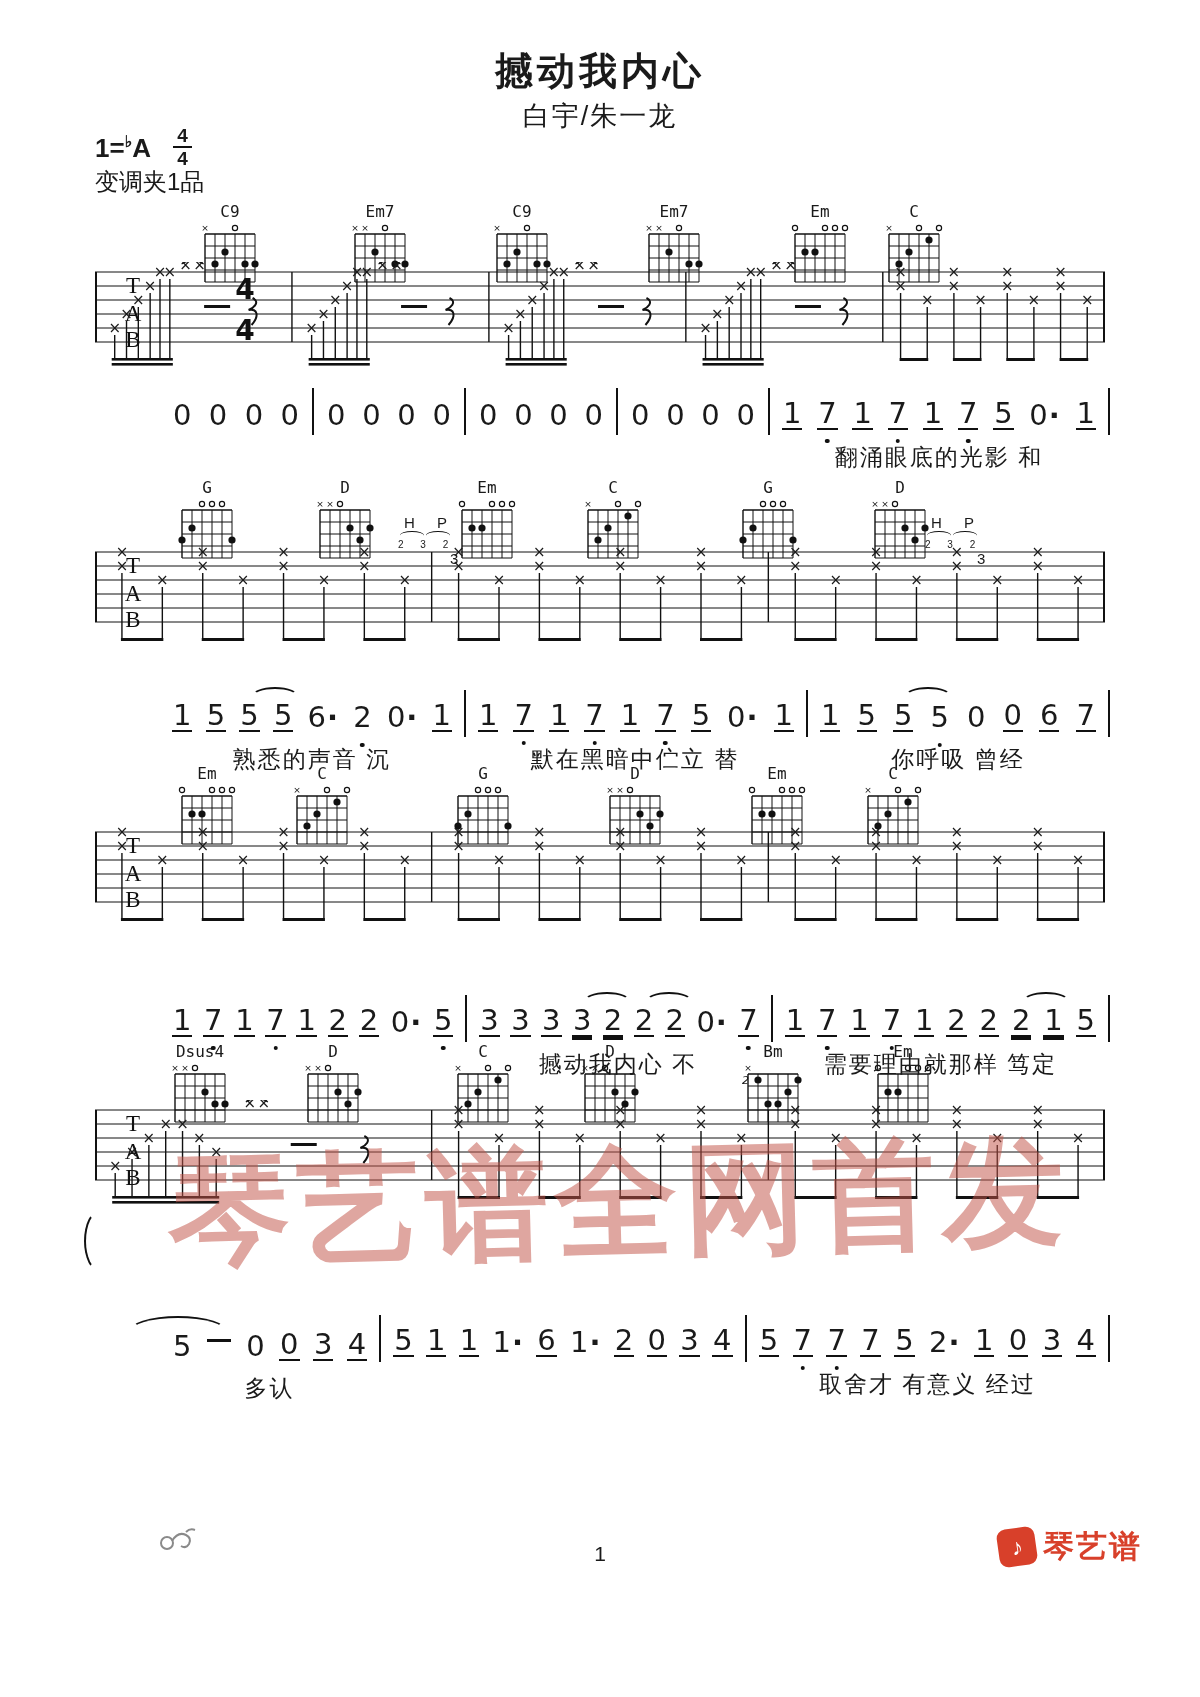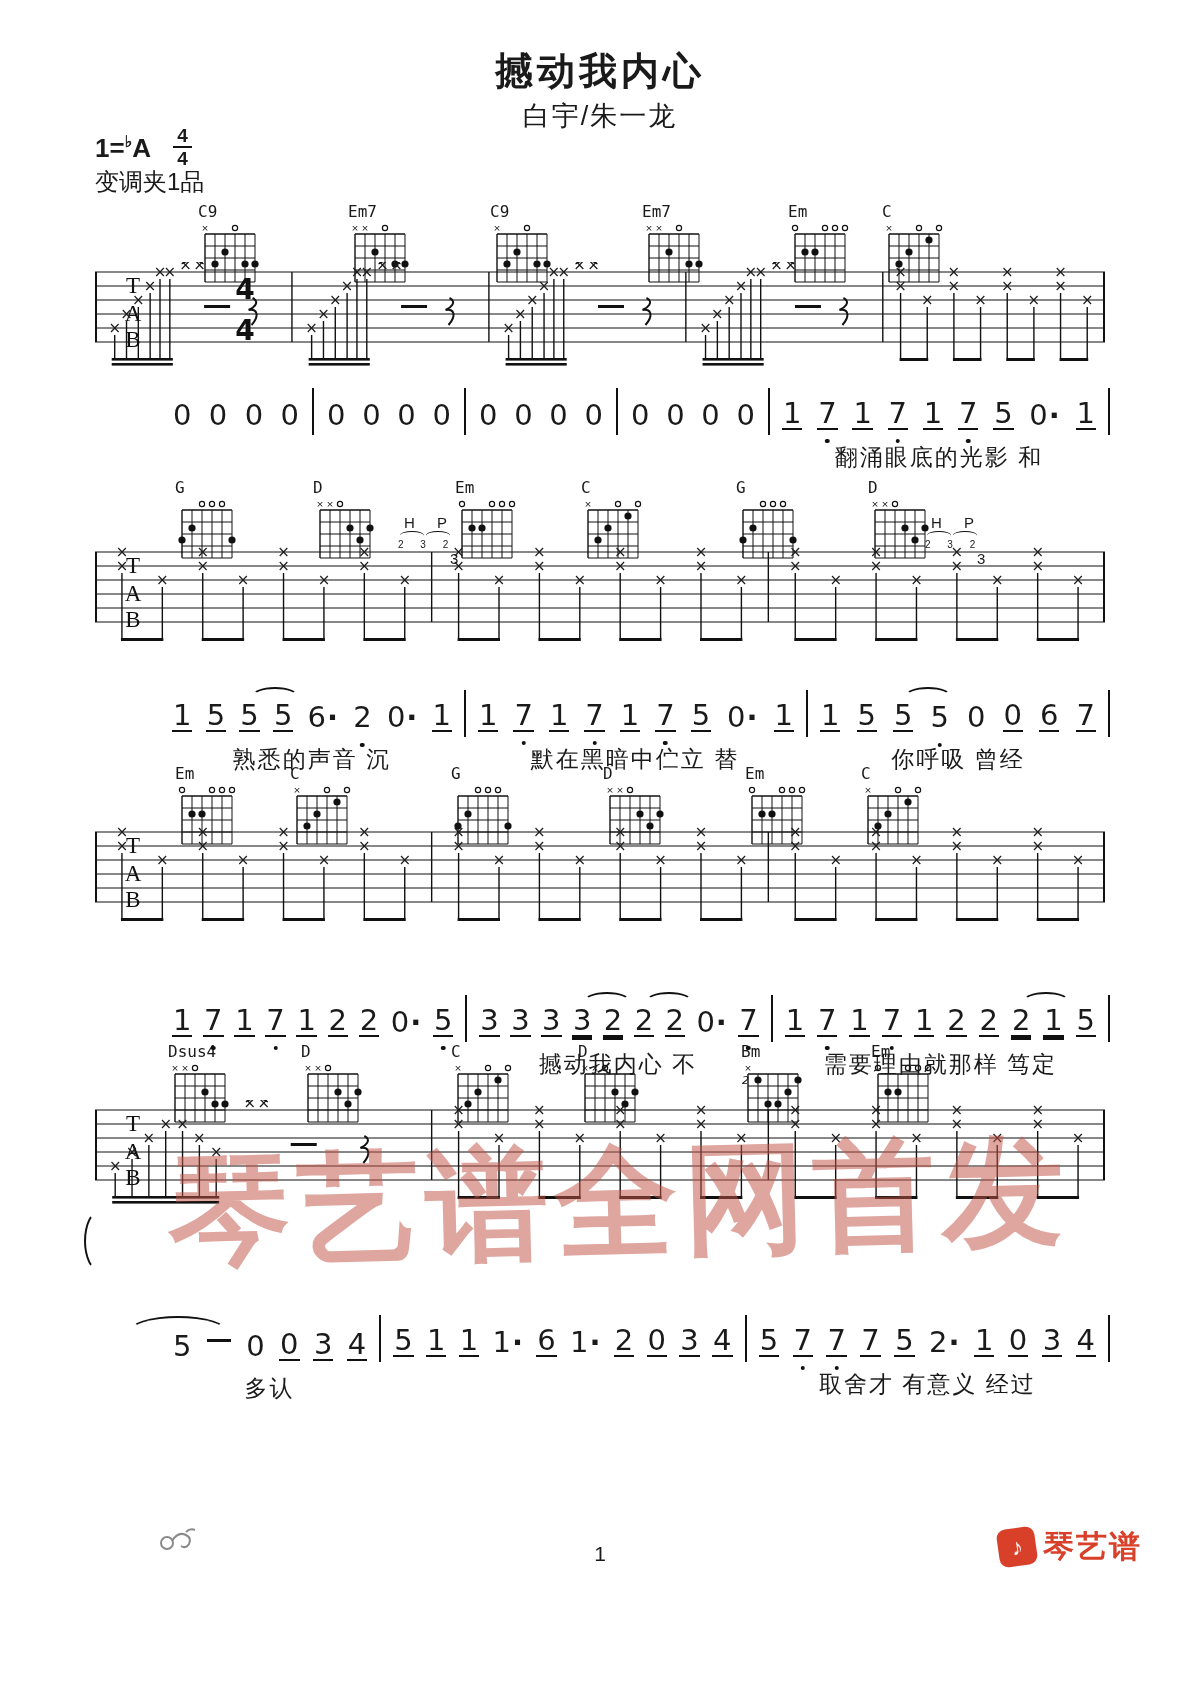--- a/index.html
+++ b/index.html
@@ -10,21 +10,21 @@
   .title{top:46px;left:0;right:0;text-align:center;font-size:38px;font-weight:700;letter-spacing:4px;}
   .artist{top:98px;left:0;right:0;text-align:center;font-size:27px;letter-spacing:2px;}
   .keyline{top:126px;left:95px;font-size:26px;font-weight:600;}
   .keyline sup{font-size:16px;vertical-align:10px;}
   .frac{display:inline-block;text-align:center;vertical-align:-8px;margin-left:16px;font-size:19px;font-weight:700;line-height:1;}
   .frac .top{display:block;border-bottom:2px solid #111;padding:0 4px 1px;}
   .frac .bot{display:block;padding-top:1px;}
   .capo{top:166px;left:95px;font-size:24px;}
   
   .system{left:0;width:1200px;height:60px;}
-  .chord{position:absolute;width:64px;text-align:left;}
+  .chord{position:absolute;width:64px;text-align:center;}
   .chord-name{font-family:"DejaVu Sans Mono",monospace;font-size:16px;height:18px;}
   .hp{position:absolute;width:84px;text-align:left;}
   .hp-label{font-size:15px;letter-spacing:9px;padding-left:6px;}
   .hp-arcs{height:8px;display:flex;gap:2px;padding-left:2px;}
   .hp-arc{width:24px;height:8px;border-top:1.5px solid #111;border-radius:50%;}
   .hp-frets{font-size:10px;letter-spacing:7px;}
   .hp-extra{font-size:15px;margin-left:52px;}
   
   .jianpu{left:160px;width:950px;display:flex;}
   .measure{display:flex;flex-direction:column;min-width:0;}

